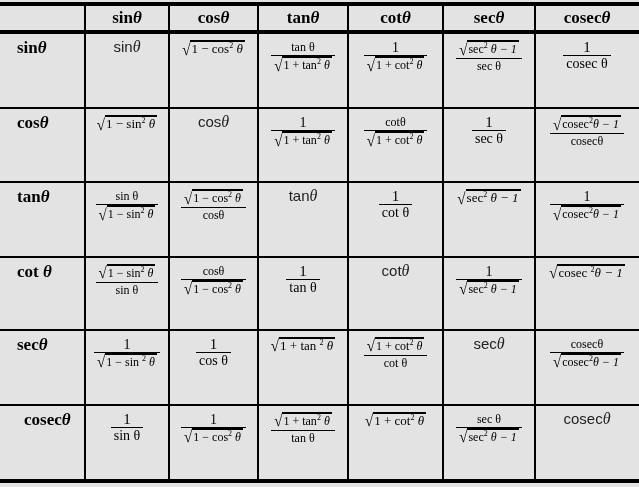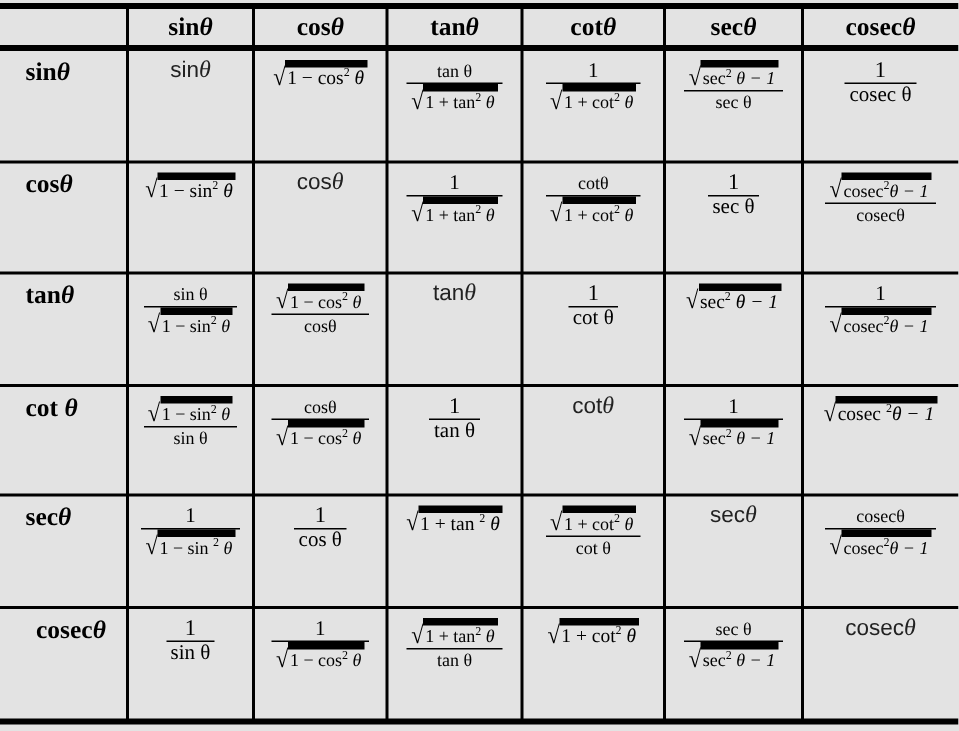--- a/index.html
+++ b/index.html
@@ -15,21 +15,21 @@
   .th { font-style:italic; }
   .plain { font-family:"Liberation Sans","DejaVu Sans",sans-serif; font-size:15px; color:#222; padding-top:0; }
   .plain .th { font-family:"Liberation Serif",serif; font-size:16px; }
   .frac { display:inline-flex; flex-direction:column; align-items:center; font-size:12px; }
   .frac.big { font-size:13px; }
   .num, .den { padding:0 3px; white-space:nowrap; line-height:15px; }
   .bar { height:1px; background:#000; align-self:stretch; }
   .expr { white-space:nowrap; font-size:13px; line-height:15px; }
   .sqrt { display:inline-flex; align-items:flex-end; }
   .sqrt .rad { font-size:15px; font-weight:bold; line-height:14px; transform:scaleY(1.1); }
-  .sqrt .body { border-top:5px solid #000000; padding:0 2px 0 1px; line-height:14px; }
+  .sqrt .body { border-top:2px solid #000000; padding:0 2px 0 1px; line-height:14px; }
   sup { font-size:8px; vertical-align:super; line-height:0; }
 </style>
 </head>
 <body>
 
 <div class="tbl" id="tbl">
     <div class="hline" style="top: 2px; height: 4px;"></div>
     <div class="hline" style="top: 30px; height: 4px;"></div>
     <div class="hline" style="top: 107px; height: 2px;"></div>
     <div class="hline" style="top: 181px; height: 2px;"></div>

